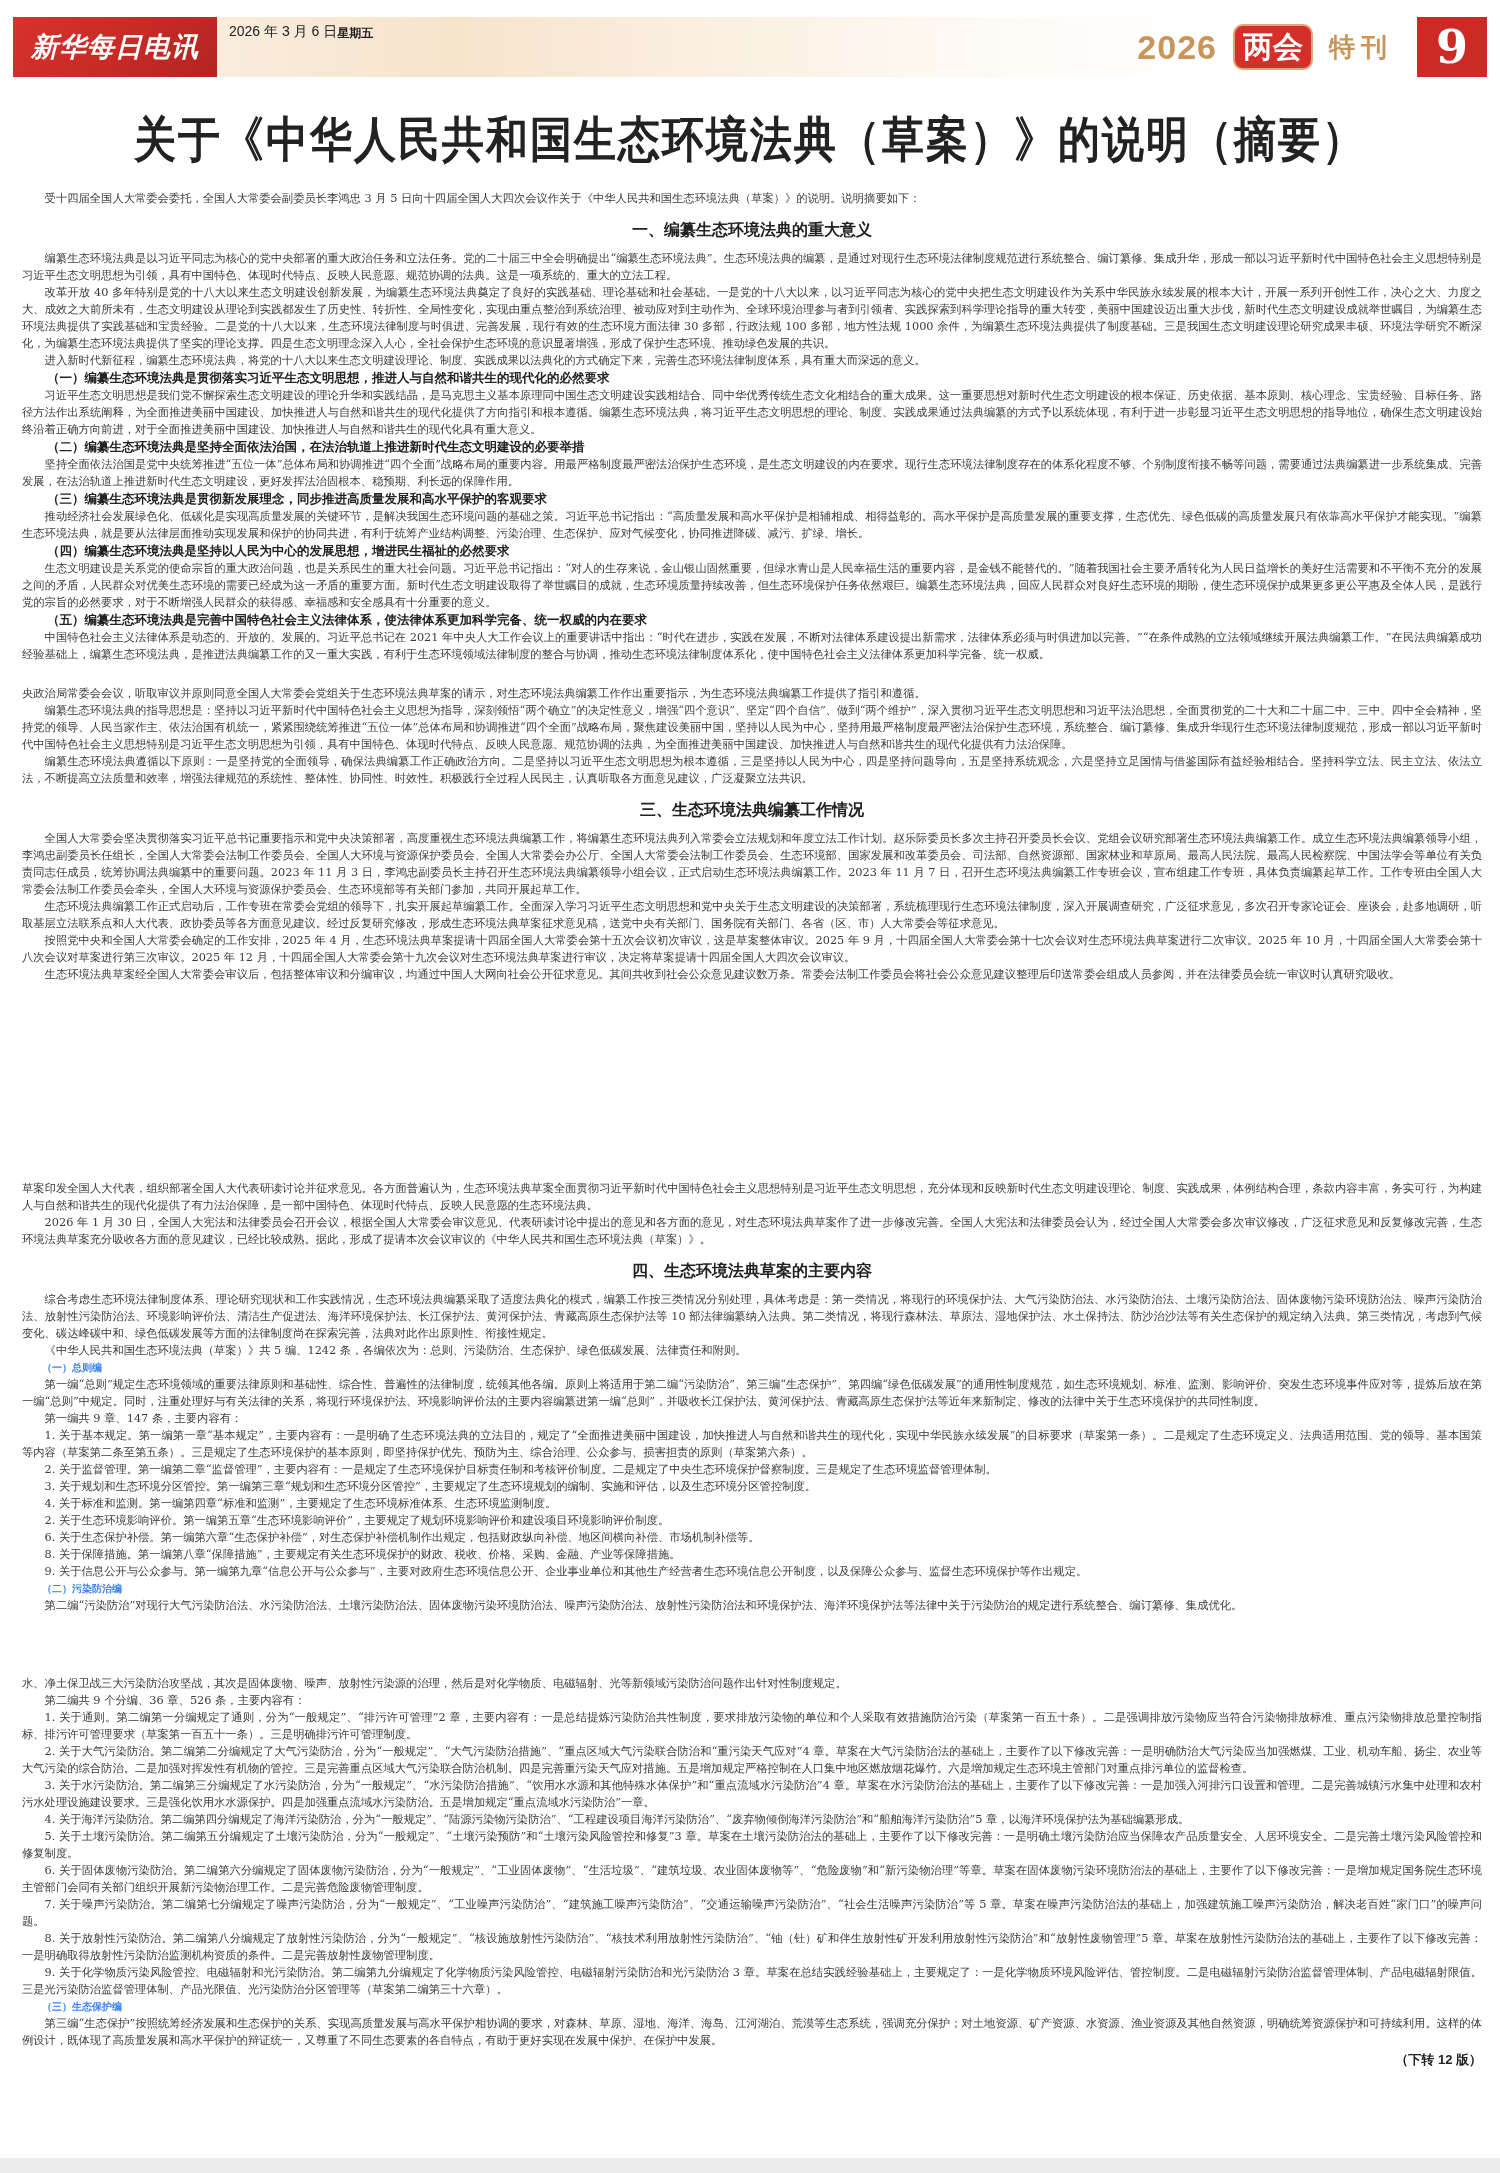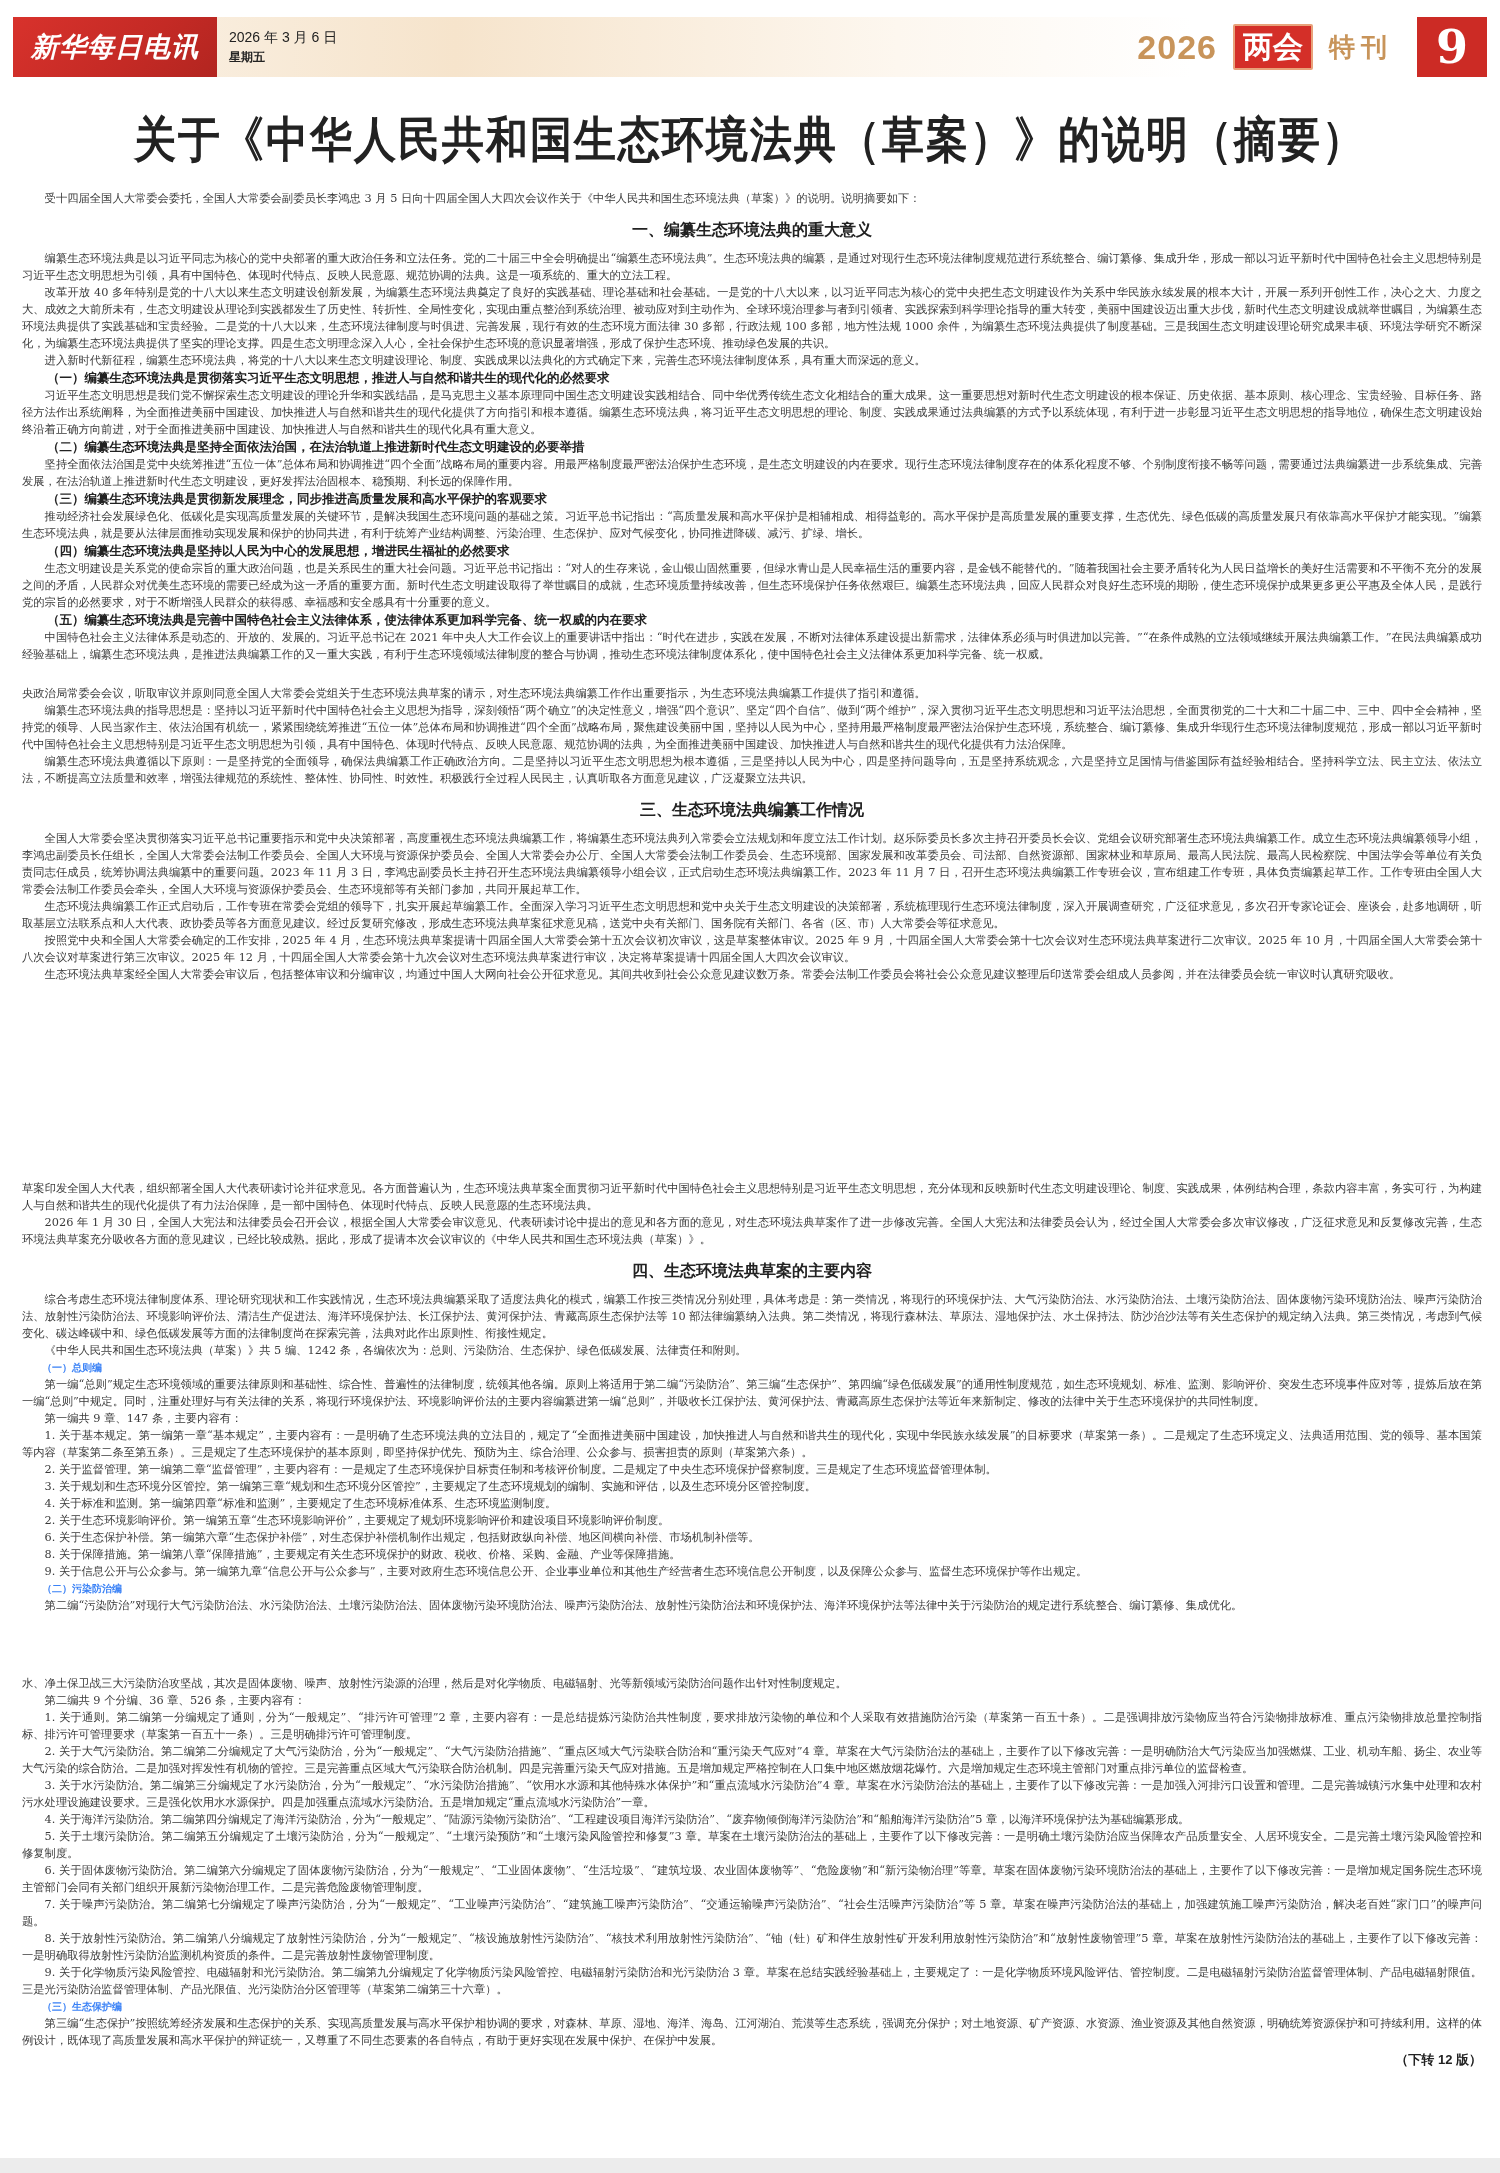--- a/index.html
+++ b/index.html
@@ -3,26 +3,26 @@
 <meta charset="utf-8">
 <style>
   * { box-sizing: border-box; margin: 0; padding: 0; }
   html, body { width: 1500px; height: 2173px; background: #ffffff; overflow: hidden; }
   body { font-family: "DejaVu Serif", "Liberation Serif", serif; color: #2a2a2a; position: relative; }
 
   .masthead { position: absolute; left: 13px; top: 17px; width: 1474px; height: 60px; display: flex; align-items: stretch;
     background: linear-gradient(90deg, #fbf4ea 0%, #f6e4cc 30%, #fdf7ef 60%, #ffffff 80%); }
   .logo-block { width: 204px; background: linear-gradient(135deg, #d8322c 0%, #c42a25 60%, #b22520 100%); display: flex; align-items: center; justify-content: center; }
   .logo-text { color: #fff; font-family: "DejaVu Serif", serif; font-size: 27px; font-weight: bold; font-style: italic; letter-spacing: 1px; }
-  .date-block { padding: 6px 12px; display: flex; flex-direction: column; justify-content: center; }
+  .date-block { padding: 6px 12px; display: flex; flex-direction: row; justify-content: center; }
   .date-line { font-family: "Liberation Sans", sans-serif; font-size: 14px; color: #222; }
   .weekday { font-family: "Liberation Sans", sans-serif; font-size: 12px; font-weight: bold; color: #222; margin-top: 2px; }
   .mast-right { margin-left: auto; display: flex; align-items: center; gap: 16px; padding-right: 0; }
   .year { font-family: "Liberation Sans", sans-serif; font-weight: bold; font-size: 34px; color: #c8945a; letter-spacing: 1px; }
-  .lianghui { background: #d42f28; color: #fff; font-weight: bold; font-size: 30px; padding: 2px 8px; border: 2px solid #e8a27a; border-radius: 2px; line-height: 38px; }
+  .lianghui { background: #d42f28; color: #fff; font-weight: bold; font-size: 30px; padding: 2px 8px; border: 2px solid #e8a27a; border-radius: 10px; line-height: 38px; }
   .tekan { font-family: "Liberation Sans", sans-serif; font-weight: bold; font-size: 26px; color: #c8945a; letter-spacing: 6px; margin-right: 8px; }
   .page-num { background: #cc2b25; color: #fff; width: 70px; height: 60px; display: flex; align-items: center; justify-content: center; font-family: "DejaVu Serif", serif; font-weight: bold; font-size: 46px; }
 
   .headline { position: absolute; left: 0; top: 112px; width: 1500px; text-align: center; font-family: "DejaVu Serif", serif; font-weight: bold; font-size: 42px; color: #222; letter-spacing: 2px; transform: scaleY(1.15); }
 
   .columns { position: absolute; left: 22px; top: 190px; width: 1460px; height: 1960px; display: flex; gap: 20px; flex-direction: column; }
   .col { flex: 1; overflow: hidden; font-size: 11.3px; line-height: 17px; text-align: justify; color: #3a3a3a; }
   .col p { text-indent: 2em; }
   .col p.lead { margin-bottom: 8px; }
   .sec-title { font-family: "Liberation Sans", sans-serif; font-weight: bold; font-size: 16px; text-align: center; color: #222; margin: 14px 0 12px; }

